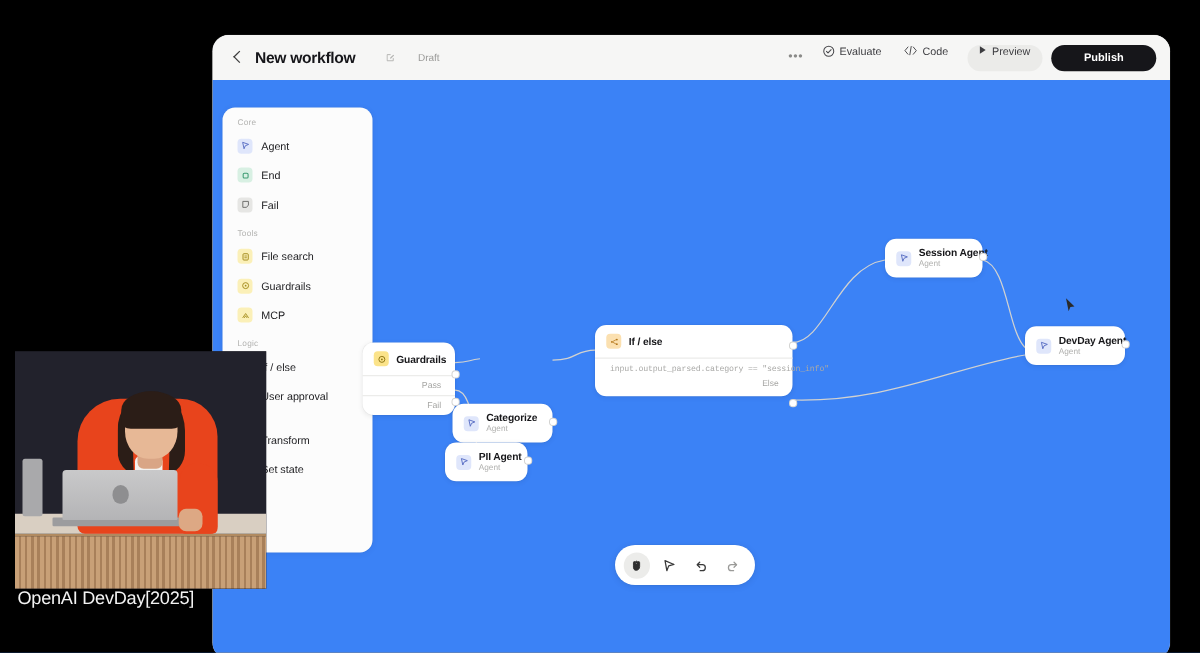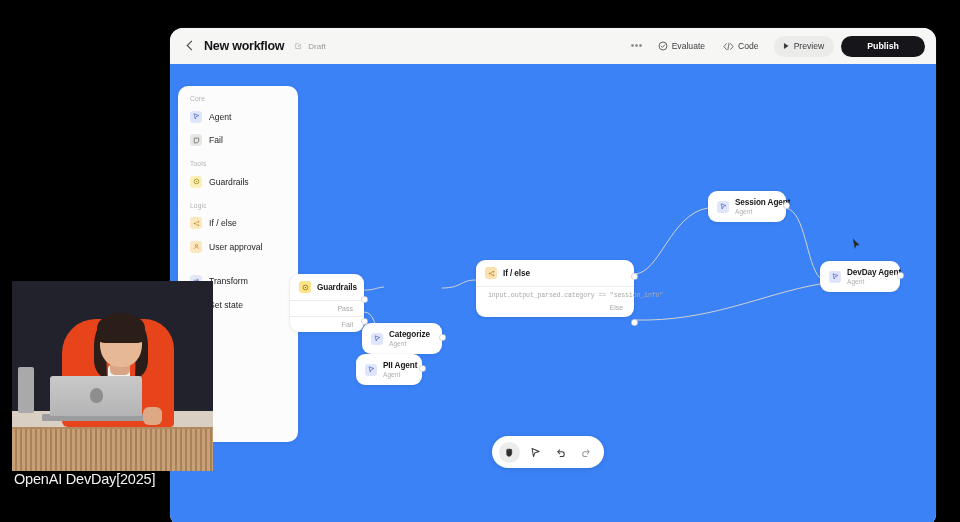--- a/index.html
+++ b/index.html
@@ -36,31 +36,31 @@
     content: ""; position: absolute; left: 4px; top: 2.5px;
     width: 6px; height: 6px;
     border-left: 1.4px solid #3b3b3b; border-bottom: 1.4px solid #3b3b3b;
     transform: rotate(45deg);
   }
   #wf-title {
     font-size: 12.5px; font-weight: bold; color: #16161a; letter-spacing: -0.25px;
     white-space: nowrap;
   }
   .draft-badge {
-    display: flex; align-items: center; gap: 6px;
-    font-size: 8px; color: #9a9a98; margin-left: 4px; white-space: nowrap;
+    display: flex; align-items: center; gap: 18px;
+    font-size: 8px; color: #9a9a98; margin-left: 18px; white-space: nowrap;
   }
   .draft-icon { width: 7px; height: 7px; opacity: .72; display:block; }
 
   .tb-right {
     margin-left: auto; display: flex; align-items: center; gap: 4px;
     padding-right: 11px;
   }
   .tb-btn {
-    display: flex; align-items: center; gap: 4px;
+    display: flex; gap: 4px;
     height: 20px; padding: 0 7px; border-radius: 10px;
     font-size: 8.6px; color: #3c3c40; white-space: nowrap; cursor: pointer;
     background: transparent; border: none;
     font-family: "Liberation Sans", sans-serif;
   }
   .tb-btn svg { display: block; }
   .tb-dots {
     width: 20px; height: 20px; border-radius: 10px; cursor: pointer;
     display: flex; align-items: center; justify-content: center;
     font-size: 10px; color: #8a8a88; letter-spacing: .5px; line-height: 1;
@@ -318,43 +318,68 @@
 
         <div class="pal-item">
           <span class="pal-ico" style="background:#dfe6fb">
             <svg width="7" height="7" viewBox="0 0 10 10">
                 <path d="M1.6 1.2 8.4 3.6 4.6 5.2 3.2 8.6z" fill="none" stroke="#5b6fc4" stroke-width="1.1" stroke-linejoin="round"></path>
               </svg>
           </span>
           <span class="pal-label">Agent</span>
         </div>
 
+        <div class="pal-item">
+          <span class="pal-ico" style="background:#d8f0e3">
+            <svg width="7" height="7" viewBox="0 0 10 10">
+                <rect x="2.2" y="2.2" width="5.6" height="5.6" rx="1.3" fill="none" stroke="#3c9b72" stroke-width="1.2"></rect>
+              </svg>
+          </span>
+          <span class="pal-label">End</span>
+        </div>
 
         <div class="pal-item">
           <span class="pal-ico" style="background:#e6e6e4">
             <svg width="7" height="7" viewBox="0 0 10 10">
                 <path d="M1.8 1.6h6.4v4.2L6 8.4H1.8z" fill="none" stroke="#6d6d6b" stroke-width="1.1" stroke-linejoin="round"></path>
               </svg>
           </span>
           <span class="pal-label">Fail</span>
         </div>
 
         <div class="pal-section spaced">Tools</div>
 
+        <div class="pal-item">
+          <span class="pal-ico" style="background:#fbf0b8">
+            <svg width="7" height="7" viewBox="0 0 10 10">
+                <rect x="2" y="1.4" width="6" height="7.2" rx="1" fill="none" stroke="#a38b1c" stroke-width="1.1"></rect>
+                <path d="M3.6 4h2.8M3.6 6h2.8" stroke="#a38b1c" stroke-width="1"></path>
+              </svg>
+          </span>
+          <span class="pal-label">File search</span>
+        </div>
 
         <div class="pal-item">
           <span class="pal-ico" style="background:#fbf0b8">
             <svg width="7" height="7" viewBox="0 0 10 10">
                 <circle cx="5" cy="5" r="3.4" fill="none" stroke="#a38b1c" stroke-width="1.1"></circle>
                 <circle cx="5" cy="5" r="1" fill="#a38b1c"></circle>
               </svg>
           </span>
           <span class="pal-label">Guardrails</span>
         </div>
 
+        <div class="pal-item">
+          <span class="pal-ico" style="background:#fbf0b8">
+            <svg width="7" height="7" viewBox="0 0 10 10">
+                <path d="M1.6 7.6 5 2.6l3.4 5M3.4 7.6 5 5.2l1.6 2.4" fill="none" stroke="#a38b1c" stroke-width="1"></path>
+              </svg>
+          </span>
+          <span class="pal-label">MCP</span>
+        </div>
 
         <div class="pal-section spaced">Logic</div>
 
         <div class="pal-item">
           <span class="pal-ico" style="background:#fbe7c0">
             <svg width="7" height="7" viewBox="0 0 10 10">
                 <circle cx="2.2" cy="5" r="1.1" fill="#c08a2a"></circle>
                 <circle cx="7.8" cy="2.4" r="1.1" fill="#c08a2a"></circle>
                 <circle cx="7.8" cy="7.6" r="1.1" fill="#c08a2a"></circle>
                 <path d="M3.2 4.6 6.8 2.6M3.2 5.4 6.8 7.4" stroke="#c08a2a" stroke-width="0.9"></path>

